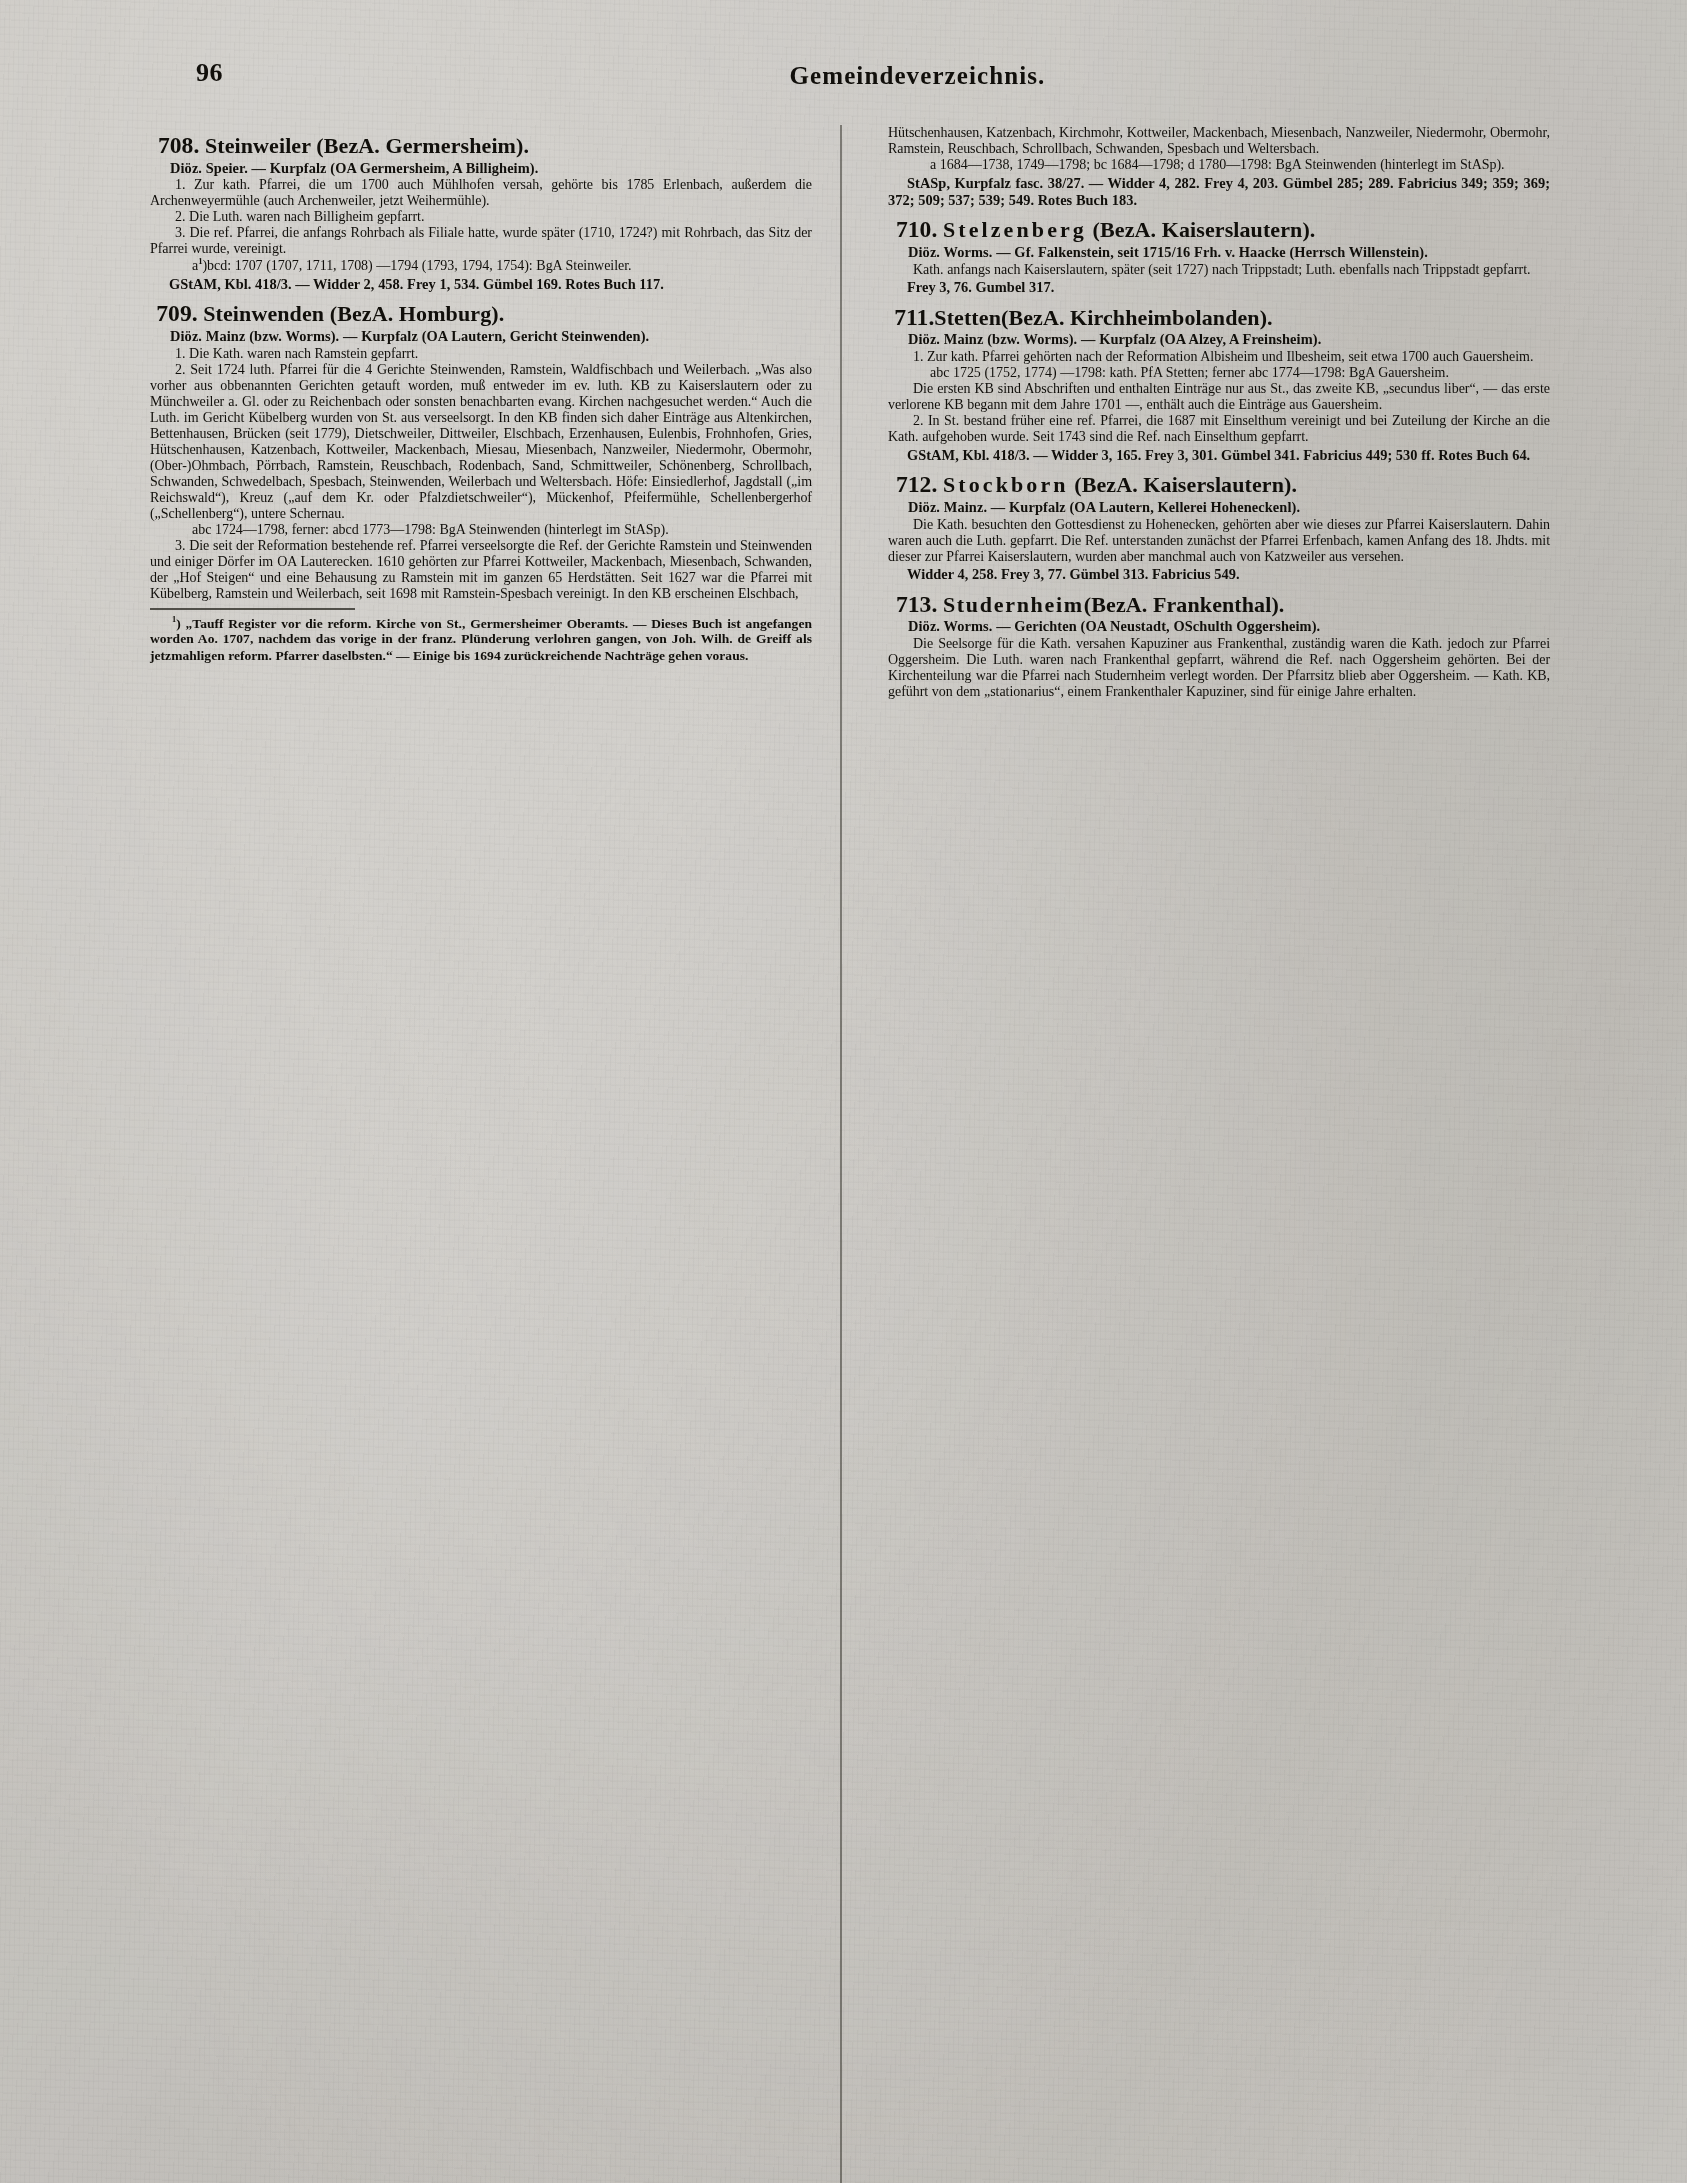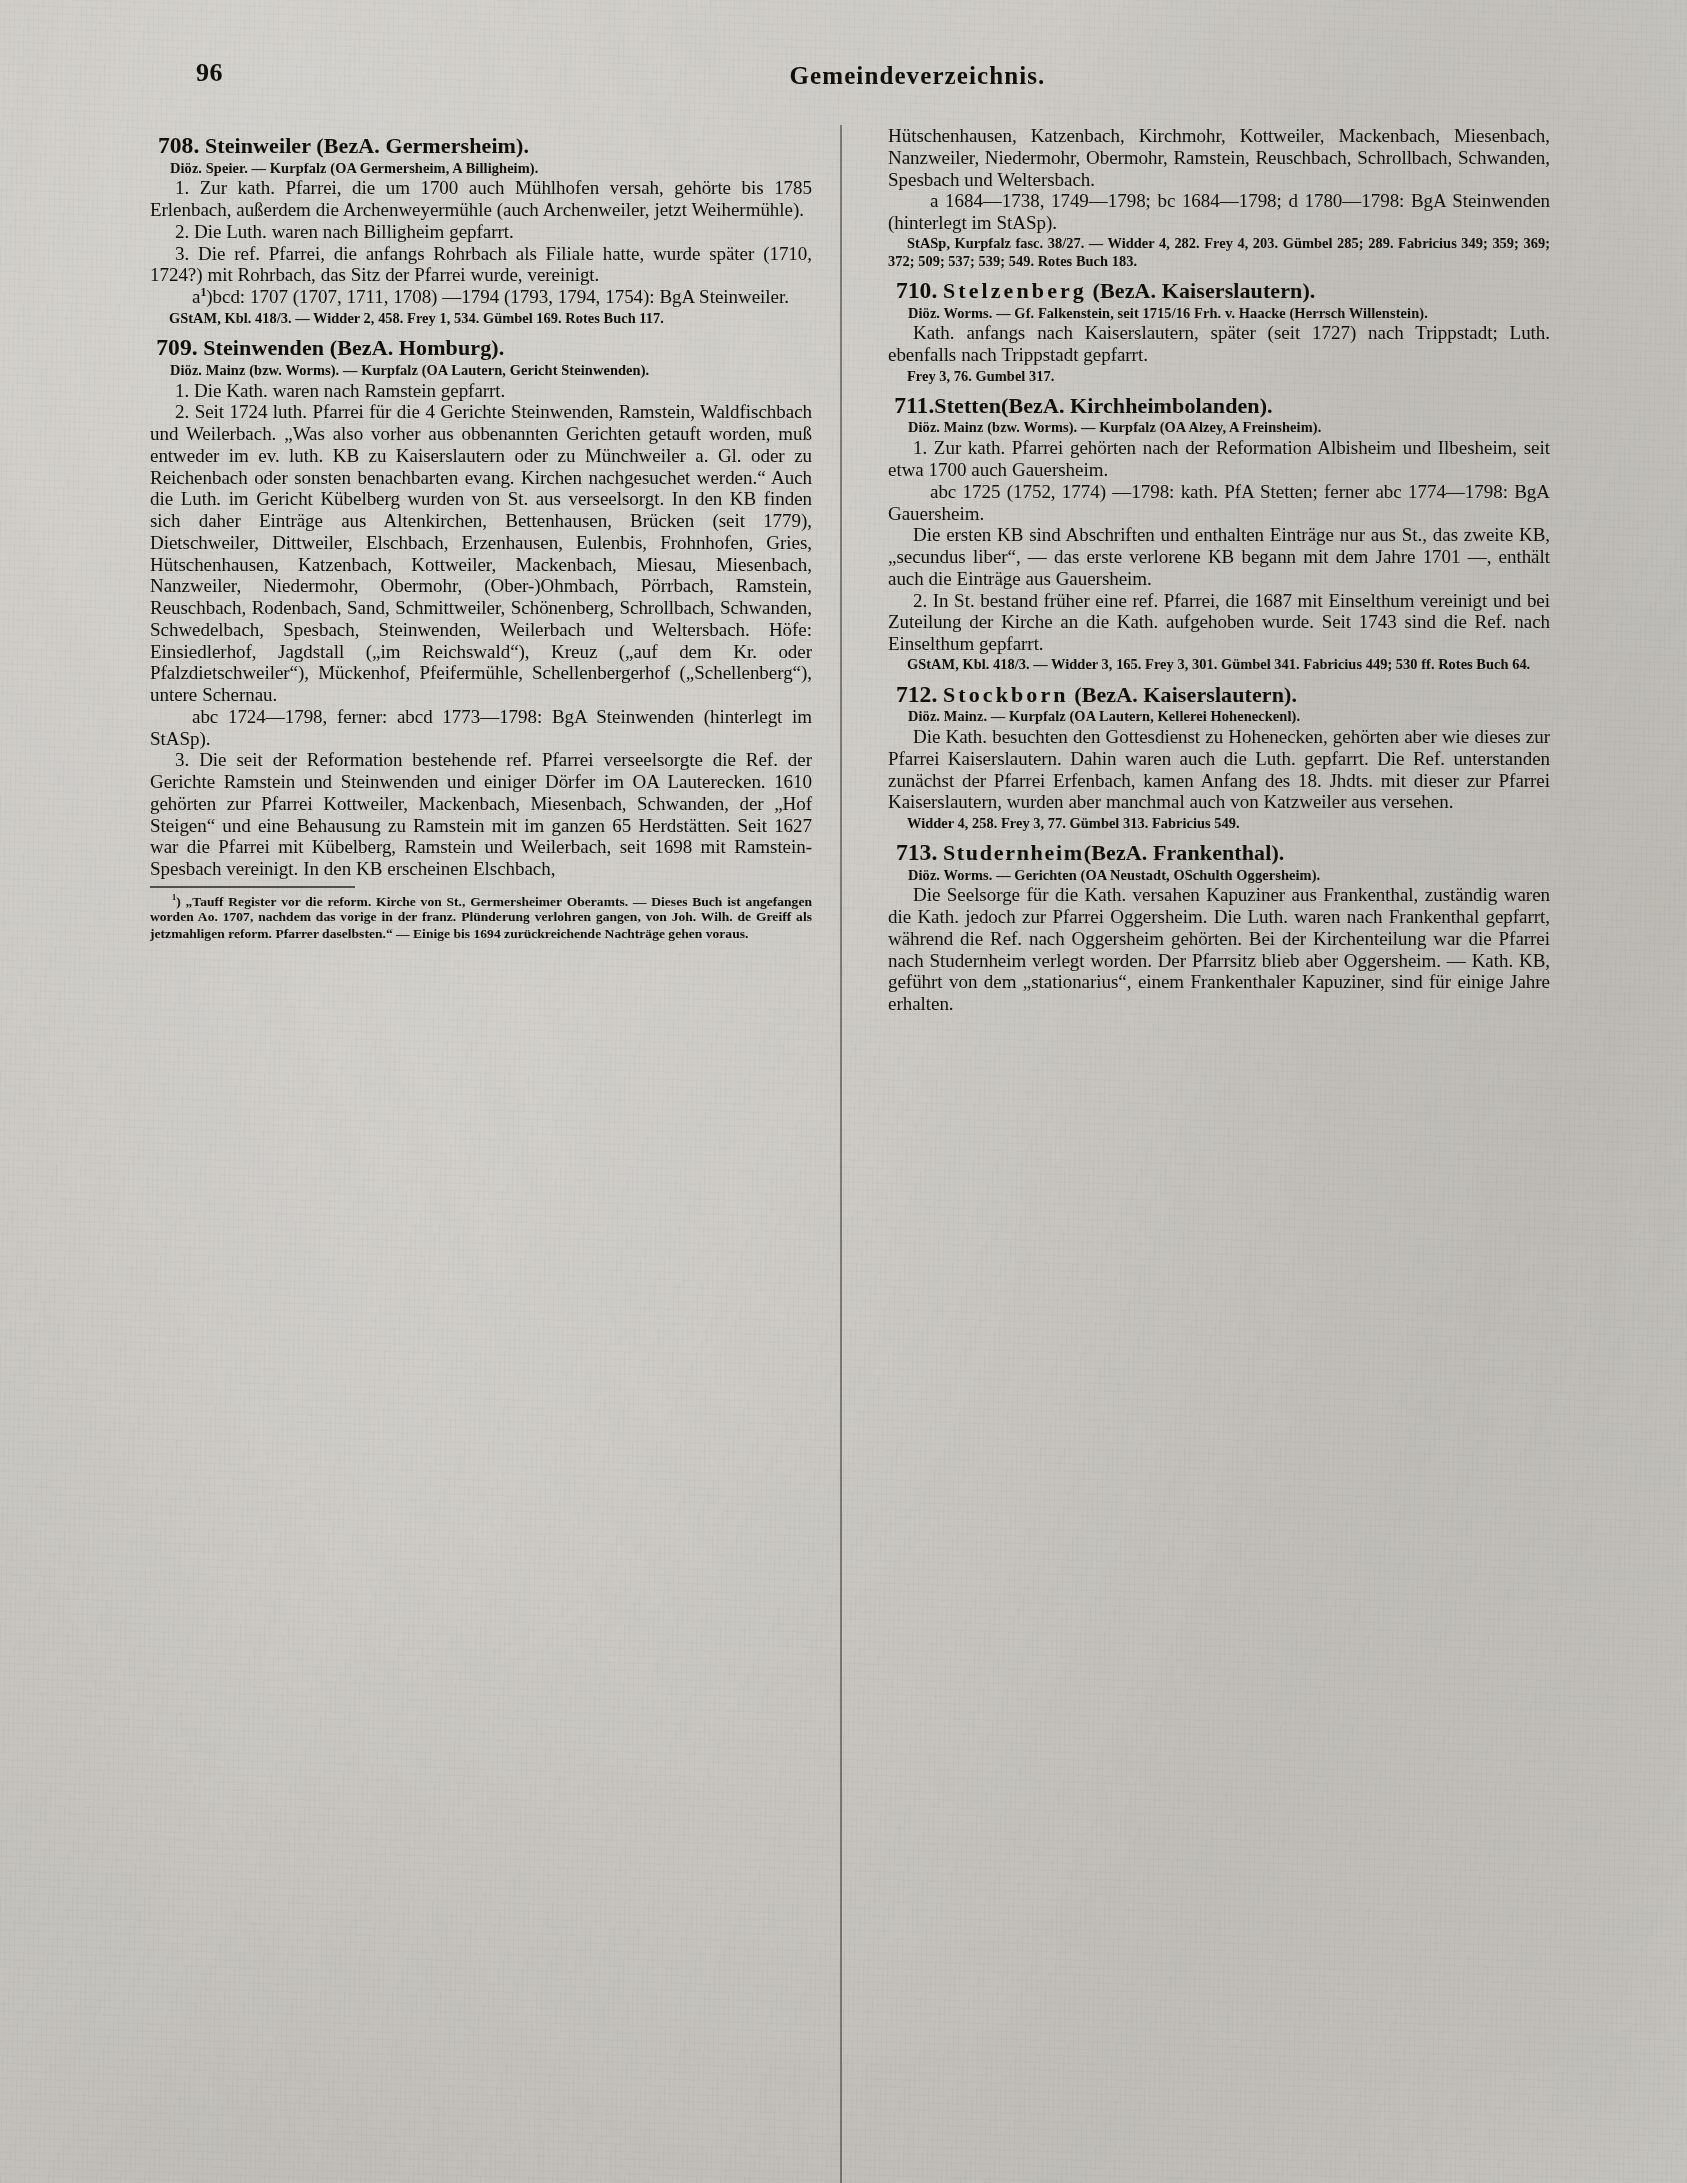--- a/index.html
+++ b/index.html
@@ -135,21 +135,21 @@
     font-size: 14.4px;
     font-weight: 700;
     line-height: 1.18;
     letter-spacing: 0.1px;
     margin: 0.9px 0 0.9px 0;
     text-align: justify;
     text-indent: 20px;
   }
 
   p.body {
-    font-size: 19px;
+    font-size: 14px;
     line-height: 1.145;
     margin: 0;
     text-align: justify;
     text-indent: 25px;
     letter-spacing: -0.04px;
     word-spacing: 0.2px;
   }
   p.body.noind { text-indent: 0; }
   p.body.sub   { text-indent: 42px; }
 

